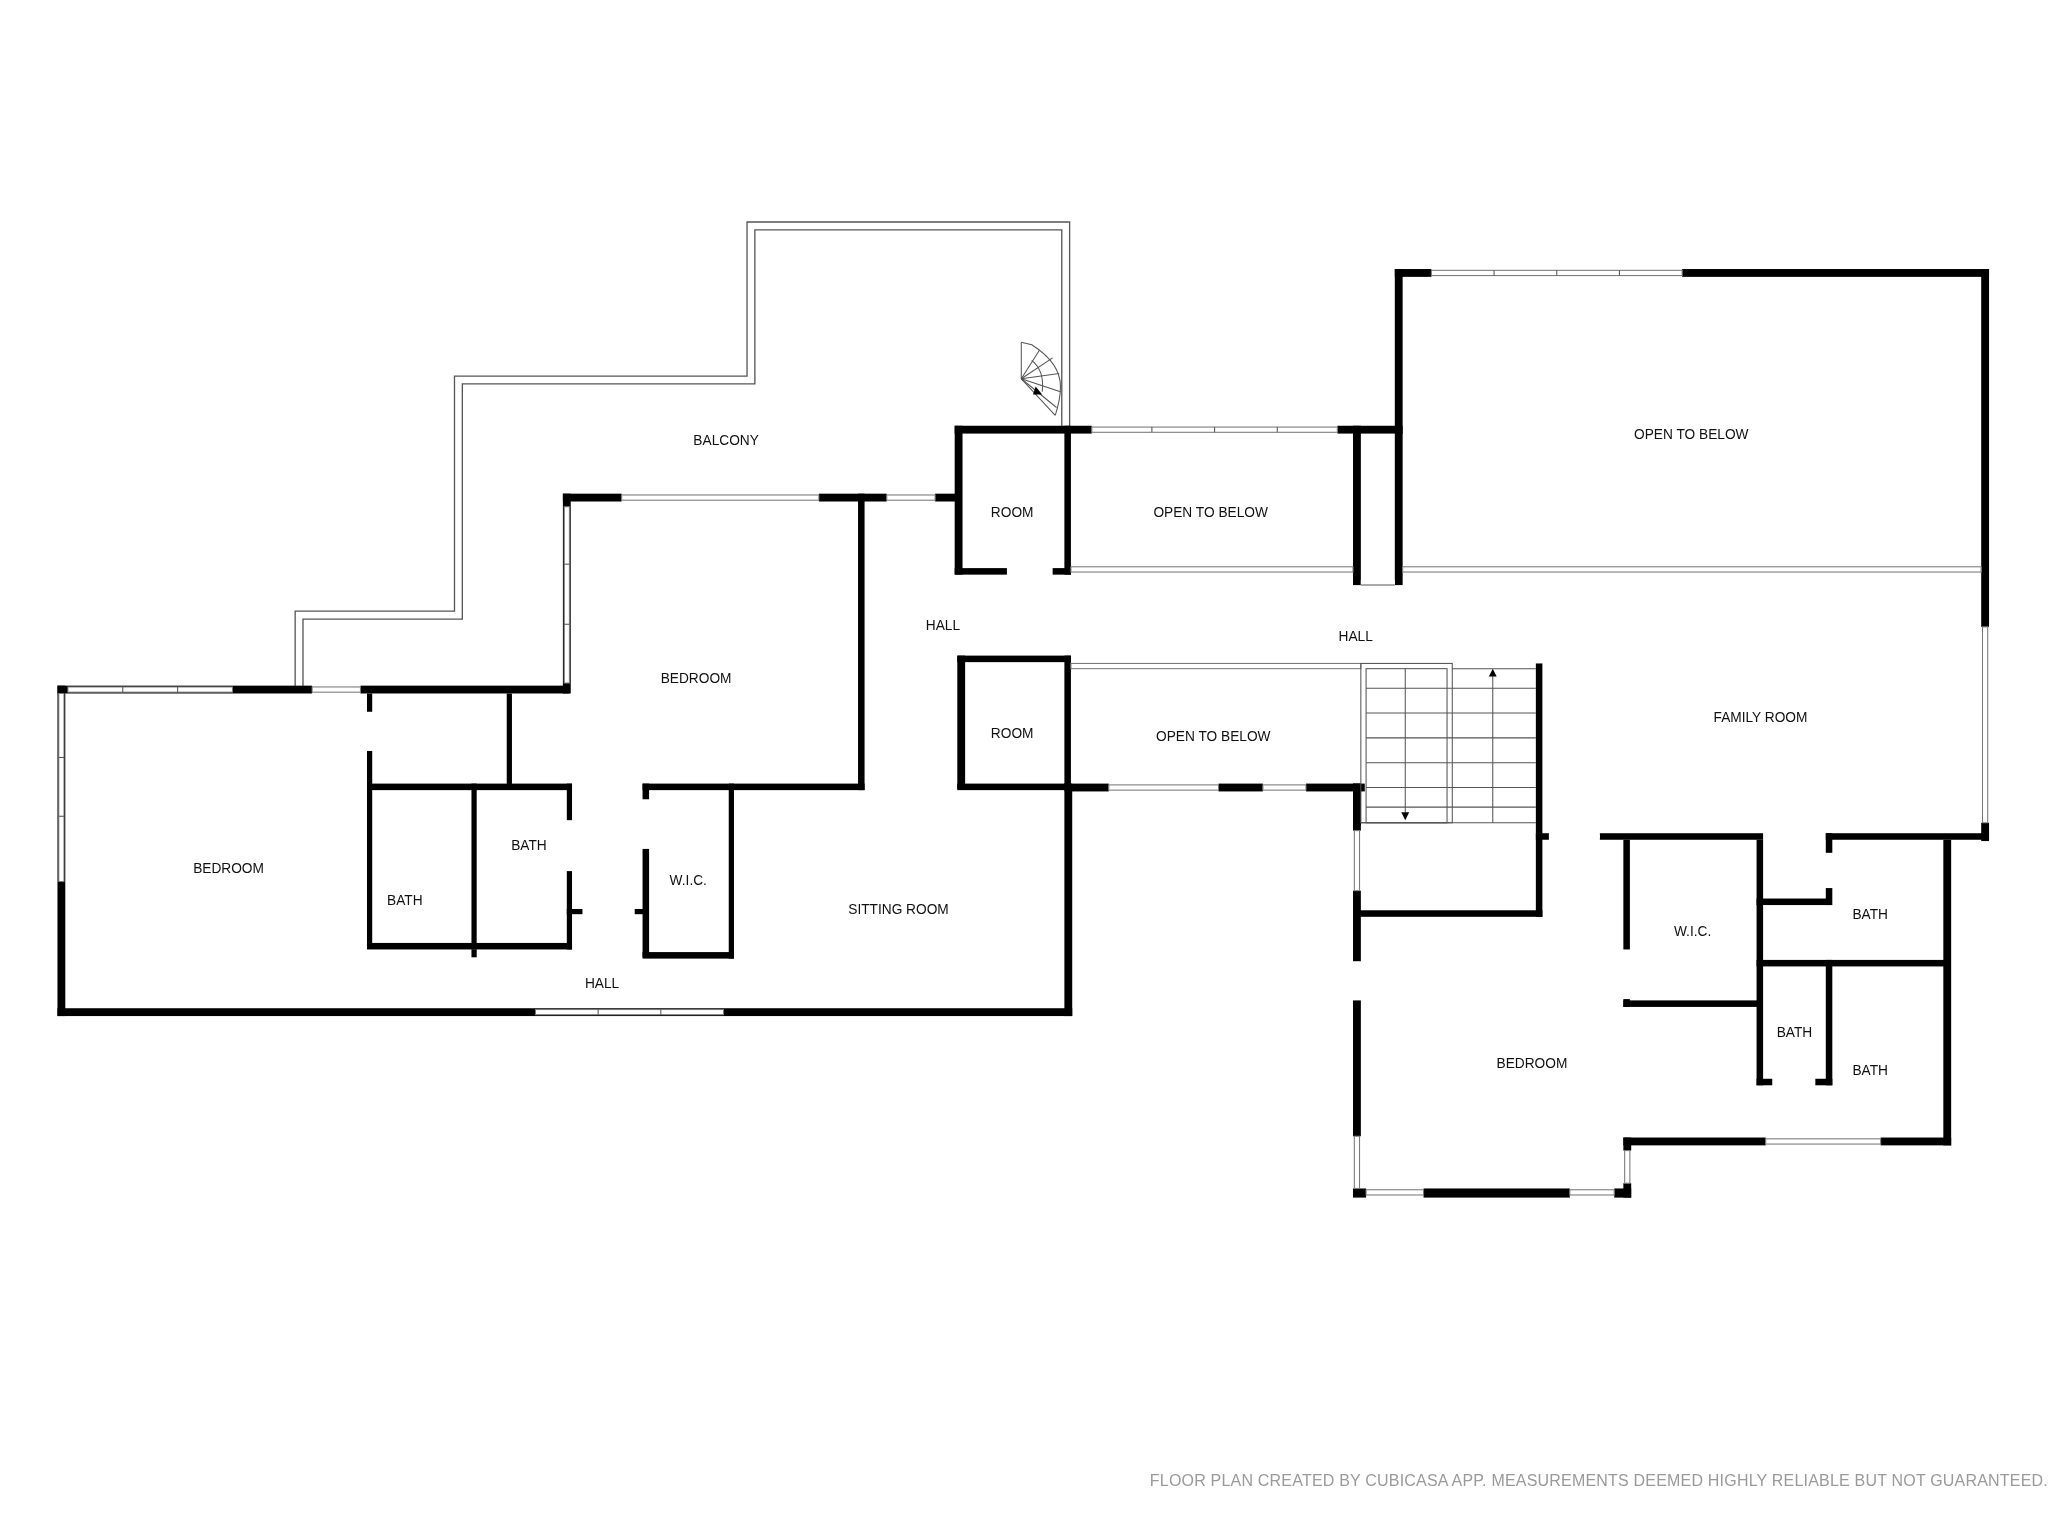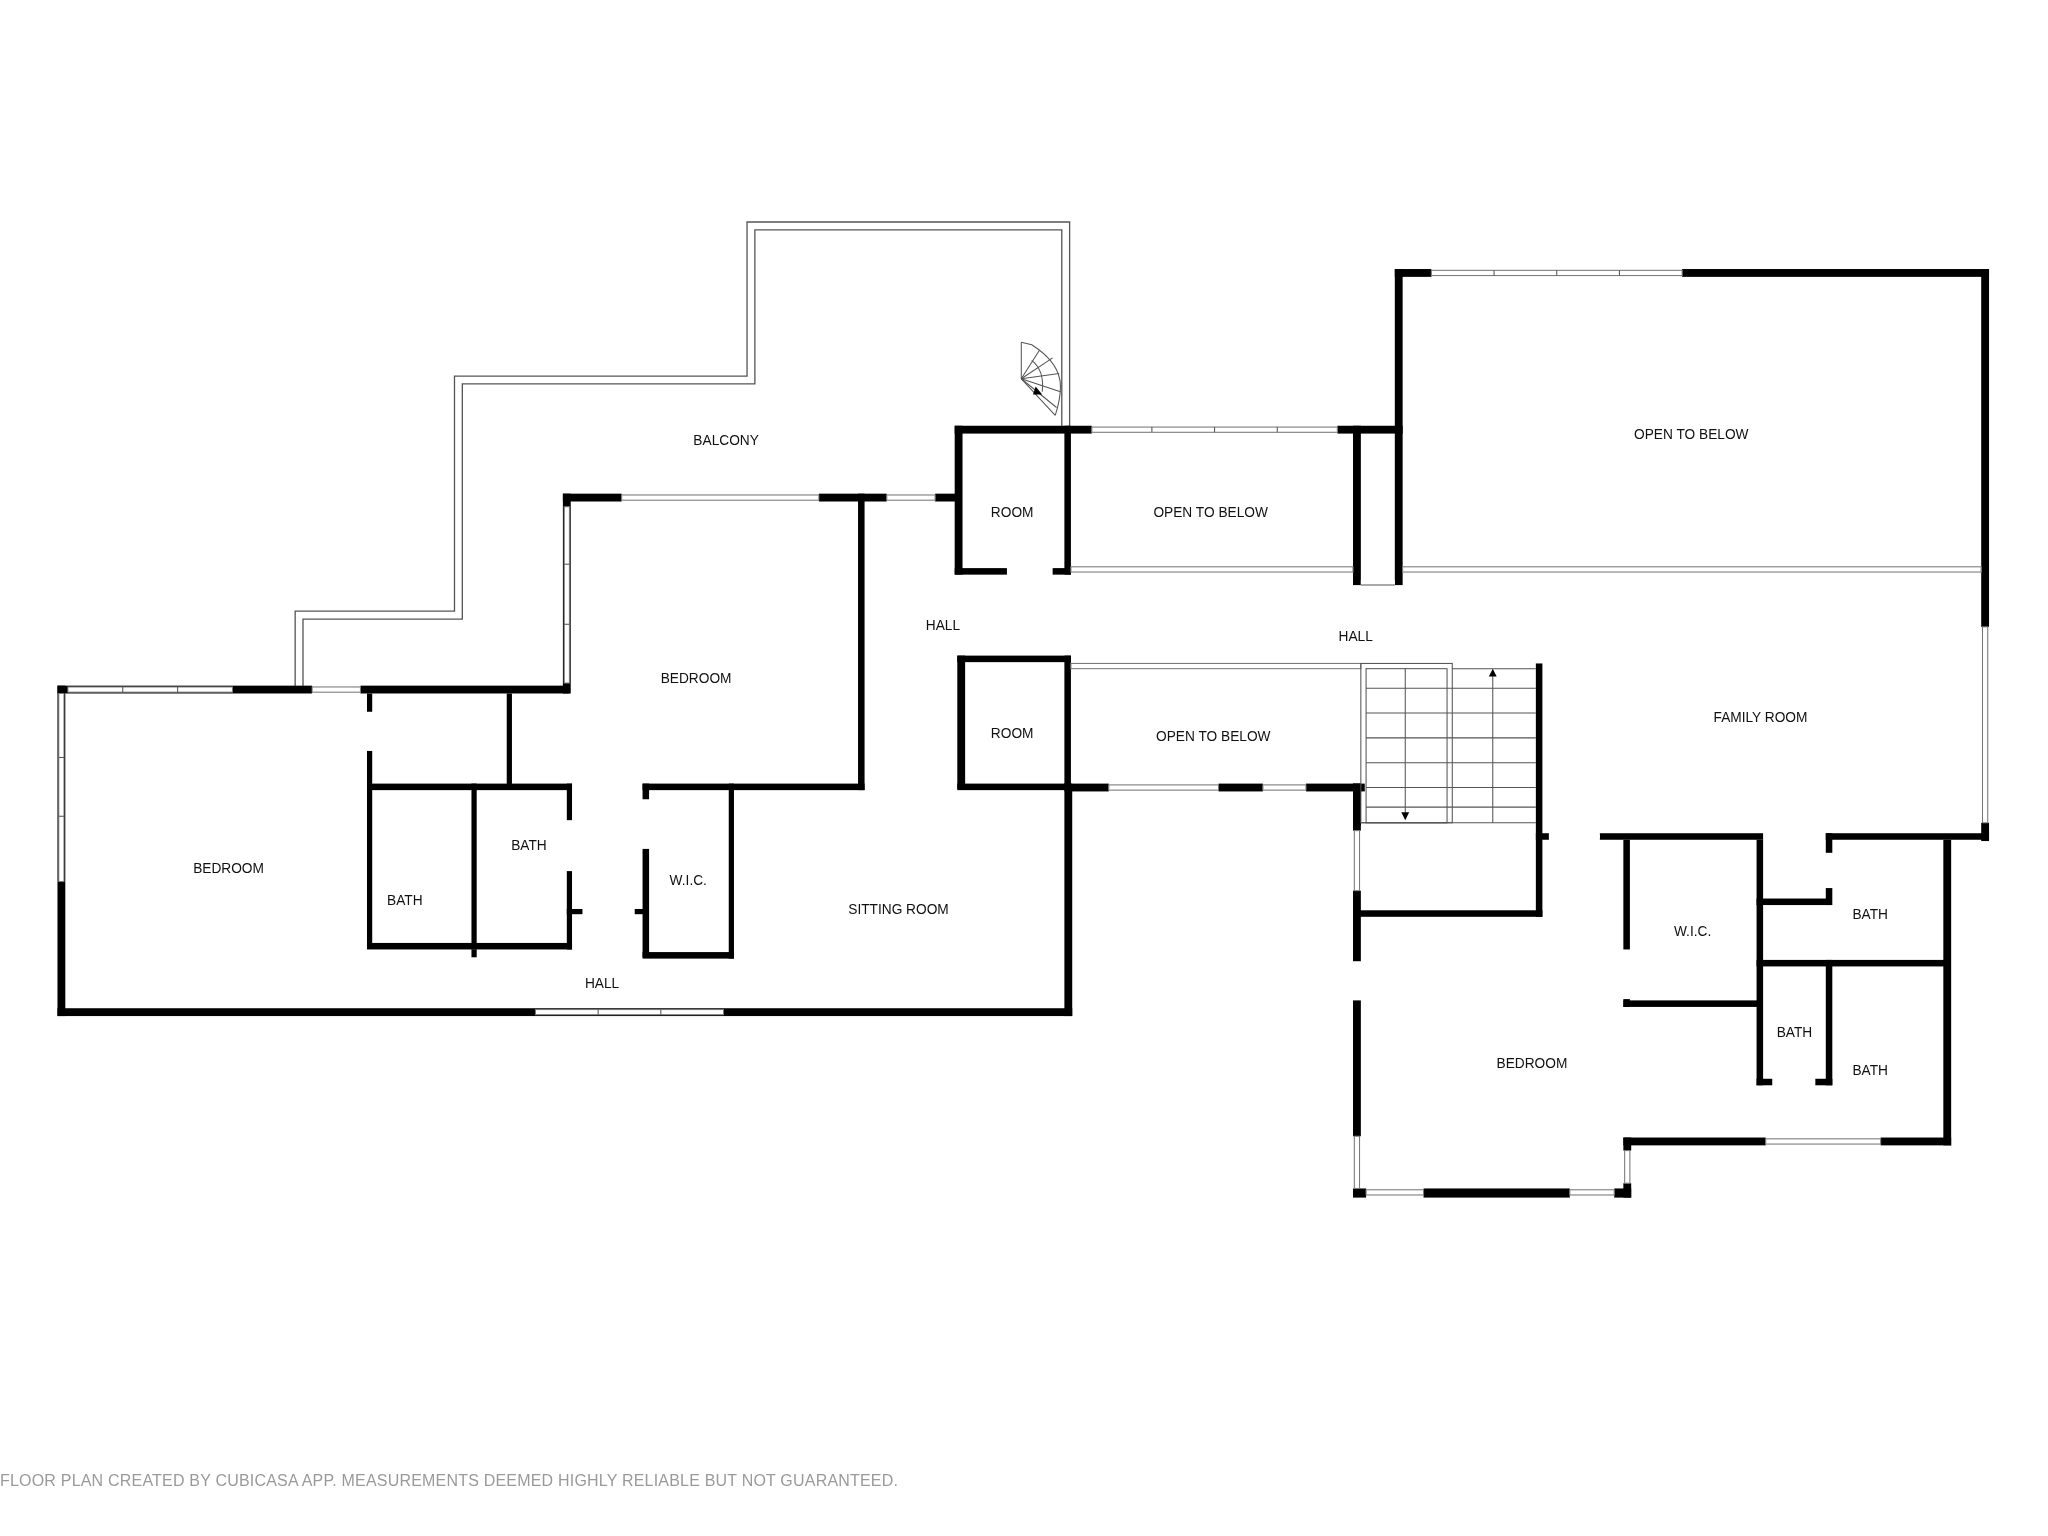--- a/index.html
+++ b/index.html
@@ -4,21 +4,21 @@
 <style>
   html,body{margin:0;padding:0;background:#ffffff;}
   #stage{position:relative;width:2048px;height:1536px;background:#fff;overflow:hidden;}
   svg{position:absolute;left:0;top:0;}
   .w{fill:#000;}
   .rail{fill:none;stroke:#555;stroke-width:1;}
   .win{fill:#fff;stroke:#777;stroke-width:0.8;}
   .door{fill:#fff;}
   .lbl{font-family:"Liberation Sans",sans-serif;font-size:10.5px;fill:#111;text-anchor:middle;dominant-baseline:middle;}
   .thin{stroke:#555;stroke-width:0.8;fill:none;}
-  #footer{position:absolute;left:0;width:2048px;top:1472px;text-align:left;font-family:"Liberation Sans",sans-serif;font-size:16px;color:#9a9a9a;letter-spacing:0.2px;}
+  #footer{position:absolute;left:0;width:2048px;top:1472px;text-align:right;font-family:"Liberation Sans",sans-serif;font-size:16px;color:#9a9a9a;letter-spacing:0.2px;}
 </style>
 </head>
 <body>
 
 <div id="stage">
 <svg width="2048" height="1536" viewBox="0 0 2048 1536">
 <g transform="scale(1.306)">
 
   <g>
     <polyline class="rail" points="226,527 226,468 348,468 348,288 572,288 572,170 819,170 819,327"></polyline>

